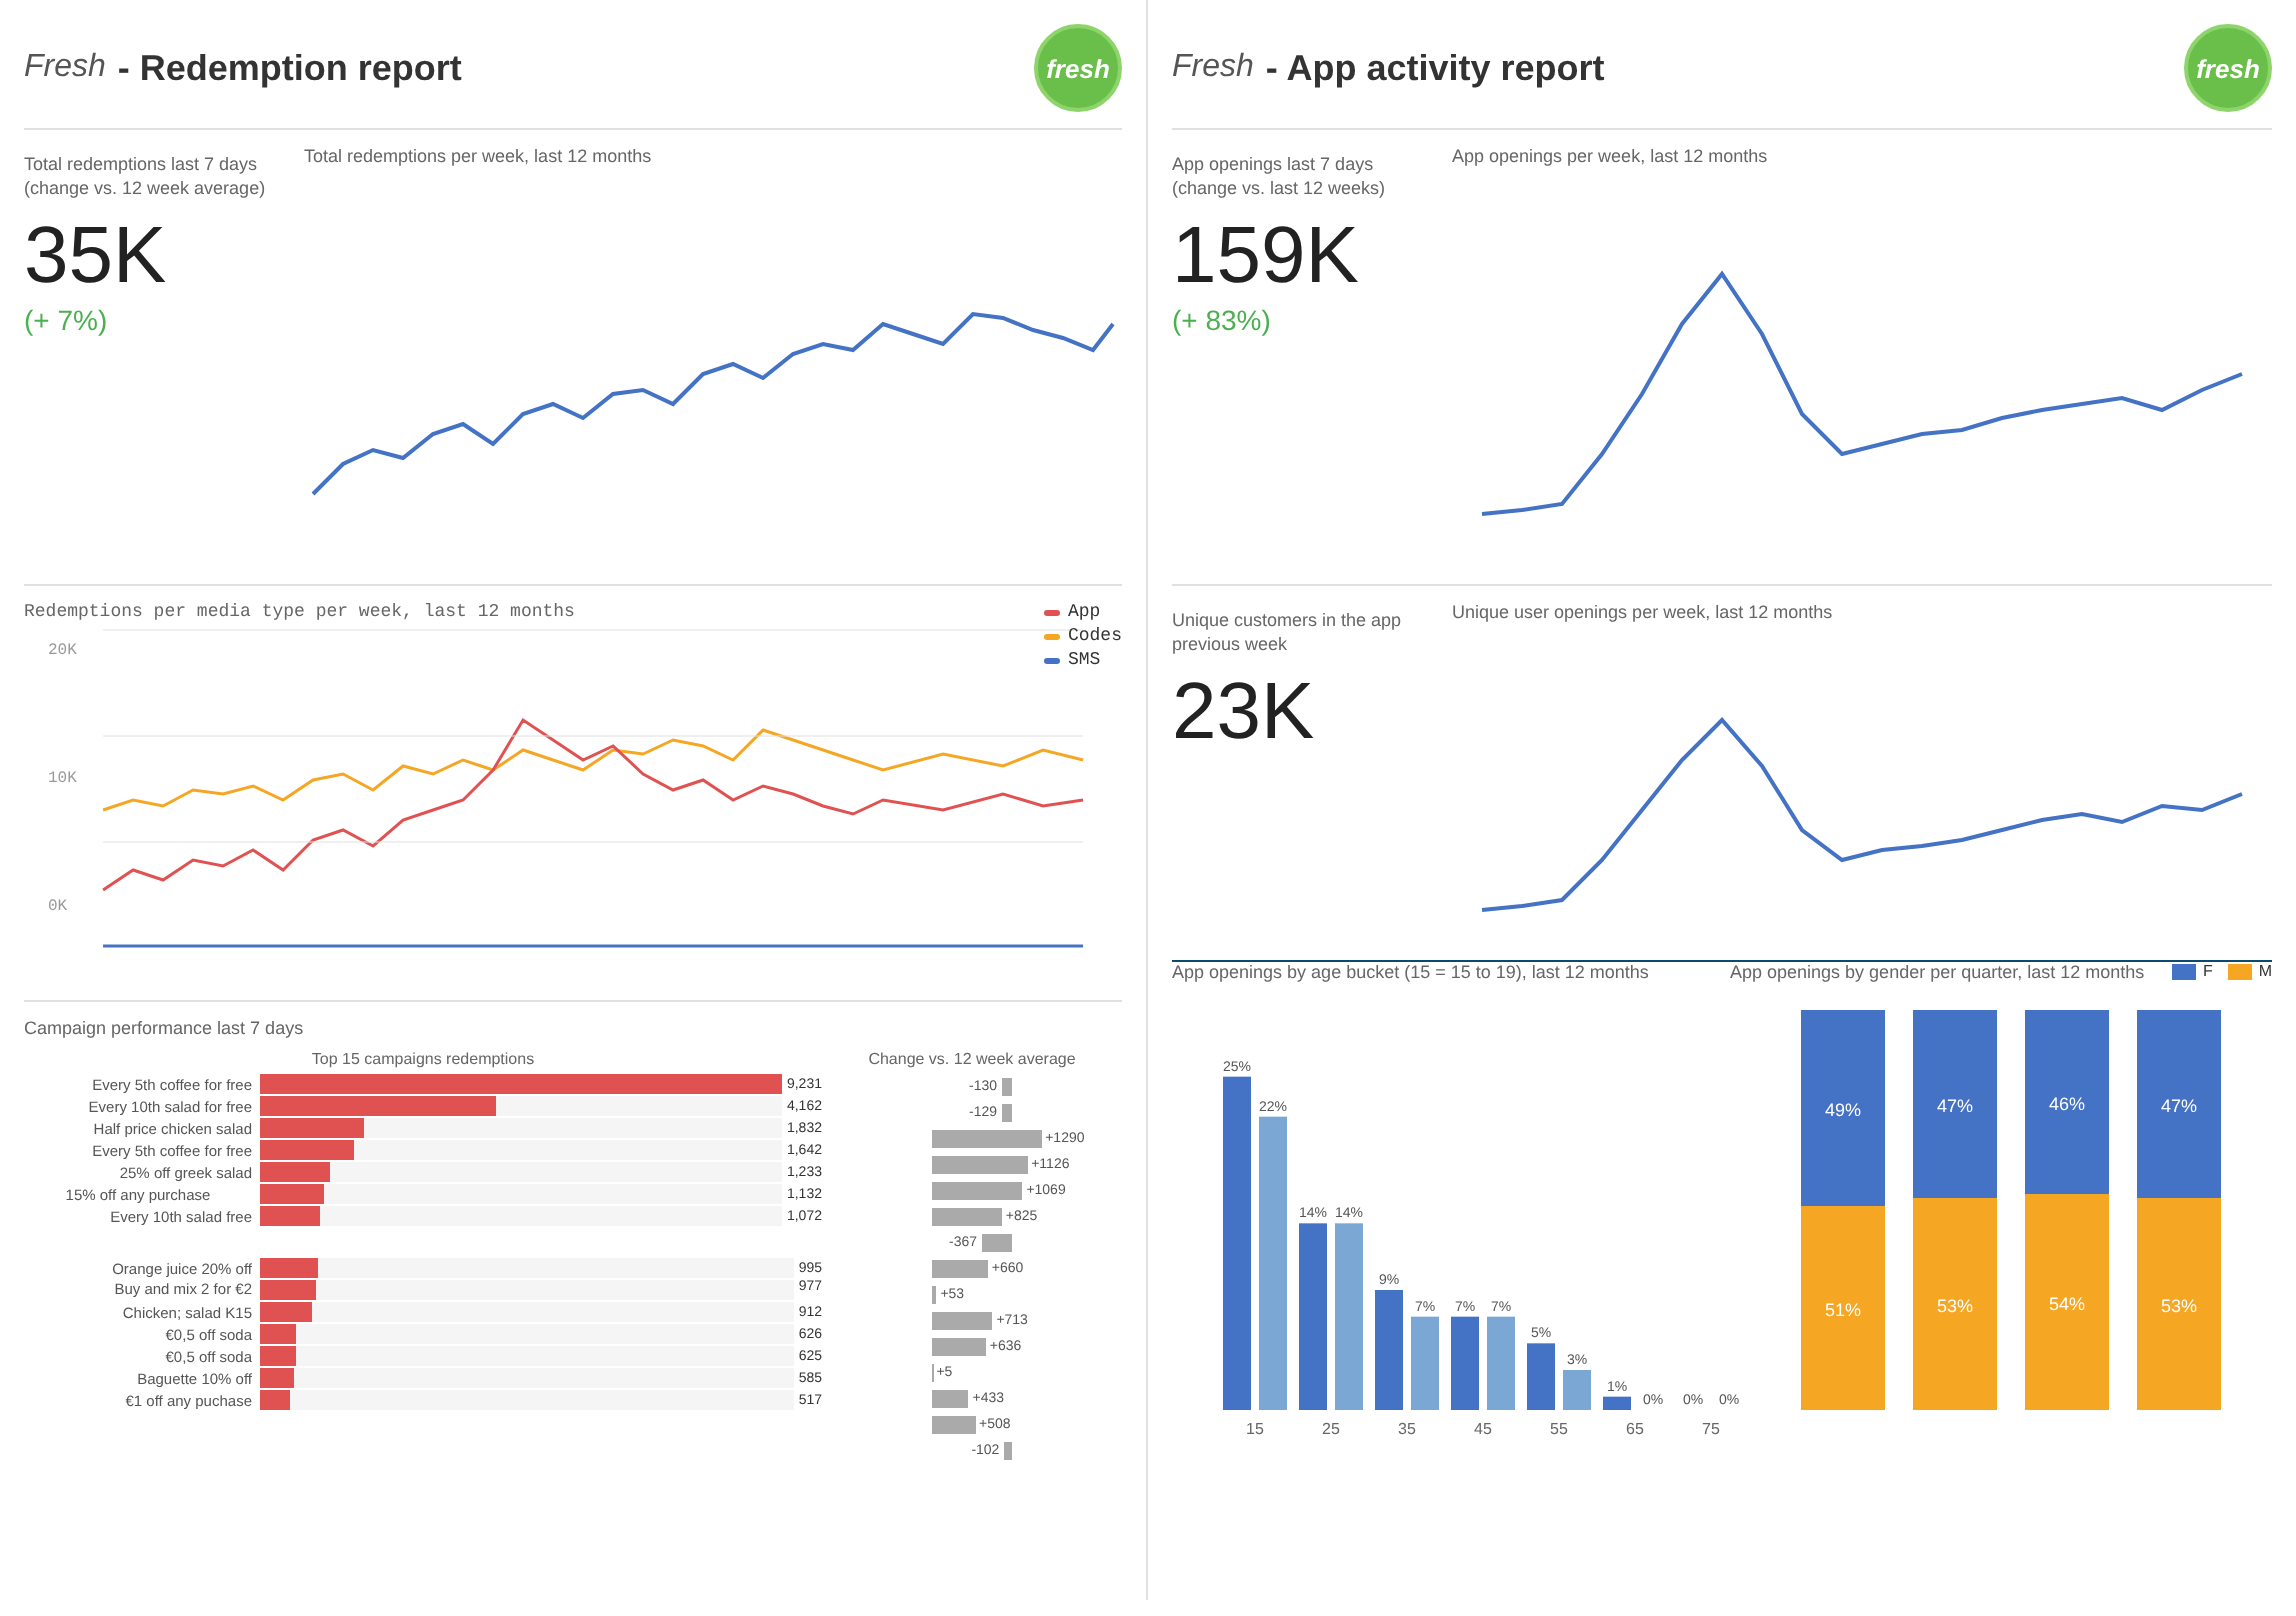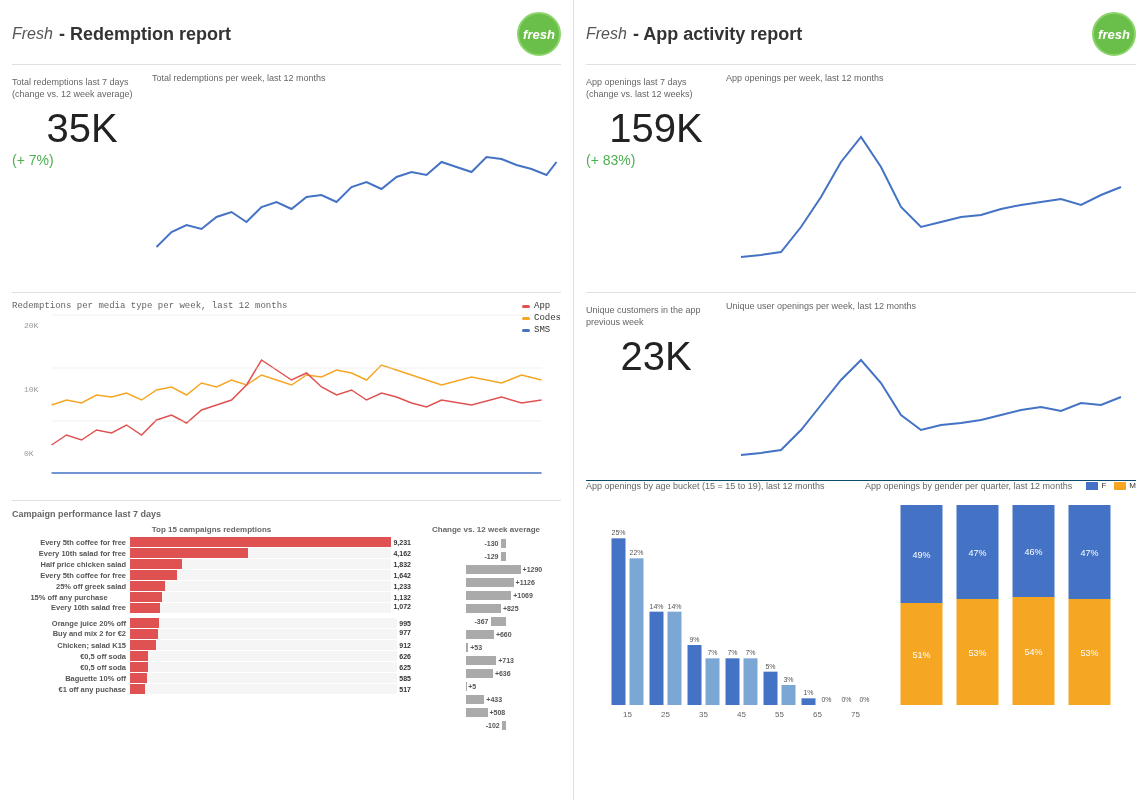--- a/index.html
+++ b/index.html
@@ -9,21 +9,21 @@
     .panel:last-child { border-right: none; }
     .panel-header { display: flex; align-items: center; justify-content: space-between; margin-bottom: 8px; border-bottom: 1px solid #e0e0e0; padding-bottom: 8px; }
     .brand { display: flex; align-items: center; gap: 6px; }
     .brand-name { font-size: 16px; color: #555; font-style: italic; }
     .brand-title { font-size: 18px; font-weight: bold; color: #333; }
     .logo { width: 44px; height: 44px; border-radius: 50%; background: #6abf4b; display: flex; align-items: center; justify-content: center; color: white; font-size: 13px; font-style: italic; font-weight: bold; border: 2px solid #8dd46b; }
     
     .top-section { display: flex; height: 220px; margin-bottom: 8px; border-bottom: 1px solid #e0e0e0; padding-bottom: 8px; }
     .metric-box { width: 140px; flex-shrink: 0; padding: 4px 0; }
     .metric-label { font-size: 9px; color: #666; line-height: 1.3; margin-bottom: 8px; }
-    .metric-value { font-size: 40px; font-weight: 300; color: #222; line-height: 1; text-align: center; }
+    .metric-value { font-size: 40px; font-weight: 300; color: #222; line-height: 1; }
     .metric-change { font-size: 14px; color: #4caf50; margin-top: 4px; }
     .chart-area { flex: 1; position: relative; }
     .chart-label { font-size: 9px; color: #666; margin-bottom: 4px; }
     
     .mid-section { height: 200px; margin-bottom: 8px; border-bottom: 1px solid #e0e0e0; padding-bottom: 8px; position: relative; font-family: Liberation Mono, monospace; }
     .mid-label { font-size: 9px; color: #666; margin-bottom: 4px; }
     .legend { position: absolute; top: 0; right: 0; display: flex; flex-direction: column; gap: 2px; }
     .legend-item { display: flex; align-items: center; gap: 4px; font-size: 9px; }
     .legend-dot { width: 8px; height: 3px; border-radius: 2px; }
     
@@ -103,21 +103,21 @@
 
         <polyline points="0,130 15,120 30,125 45,115 60,118 75,110 90,120 105,105 120,100 135,108 150,95 165,90 180,85 195,70 210,45 225,55 240,65 255,58 270,72 285,80 300,75 315,85 330,78 345,82 360,88 375,92 390,85 420,90 450,82 470,88 490,85" fill="none" stroke="#e05252" stroke-width="1.5"></polyline>
 
         <line x1="0" y1="0" x2="490" y2="0" stroke="#e0e0e0" stroke-width="0.5"></line>
         <line x1="0" y1="53" x2="490" y2="53" stroke="#e0e0e0" stroke-width="0.5"></line>
         <line x1="0" y1="106" x2="490" y2="106" stroke="#e0e0e0" stroke-width="0.5"></line>
       </svg>
     </div>
 
     <div class="bottom-section">
-      <div style="width:100%;font-weight:bold;">
+      <div style="width:100%;">
         <div class="campaign-label">Campaign performance last 7 days</div>
         <div style="display:flex; gap:0;">
           <div style="flex:1;">
             <div style="font-size:8px; color:#666; margin-bottom:3px; text-align:center;">Top 15 campaigns redemptions</div>
             <div id="campaign-rows">
                 <div style="display: flex; align-items: center; margin-bottom: 1px;">
                   <div style="width: 118px; text-align: right; padding-right: 4px; font-size: 7.5px; color: rgb(85, 85, 85); white-space: nowrap; overflow: hidden; text-overflow: ellipsis;">Every 5th coffee for free</div>
                   <div style="flex: 1 1 0%; position: relative; height: 10px; background: rgb(245, 245, 245);">
                     <div style="height: 10px; background: rgb(224, 82, 82); width: 100%;"></div>
                   </div>
@@ -151,21 +151,21 @@
                   </div>
                   <div style="font-size: 7px; color: rgb(51, 51, 51); margin-left: 2px; white-space: nowrap;">1,233</div>
                 </div>
                 <div style="display: flex; align-items: center; margin-bottom: 1px;">
                   <div style="width: 118px; text-align: center; padding-right: 4px; font-size: 7.5px; color: rgb(85, 85, 85); white-space: nowrap; overflow: hidden; text-overflow: ellipsis;">15% off any purchase</div>
                   <div style="flex: 1 1 0%; position: relative; height: 10px; background: rgb(245, 245, 245);">
                     <div style="height: 10px; background: rgb(224, 82, 82); width: 12.3%;"></div>
                   </div>
                   <div style="font-size: 7px; color: rgb(51, 51, 51); margin-left: 2px; white-space: nowrap;">1,132</div>
                 </div>
-                <div style="display: flex; align-items: flex-start; margin-bottom: 5px;">
+                <div style="display: flex; align-items: center; margin-bottom: 16px;">
                   <div style="width: 118px; text-align: right; padding-right: 4px; font-size: 7.5px; color: rgb(85, 85, 85); white-space: nowrap; overflow: hidden; text-overflow: ellipsis;">Every 10th salad free</div>
                   <div style="flex: 1 1 0%; position: relative; height: 10px; background: rgb(245, 245, 245);">
                     <div style="height: 10px; background: rgb(224, 82, 82); width: 11.6%;"></div>
                   </div>
                   <div style="font-size: 7px; color: rgb(51, 51, 51); margin-left: 2px; white-space: nowrap;">1,072</div>
                 </div>
                 <div style="display: flex; align-items: center; margin-bottom: 1px;">
                   <div style="width: 118px; text-align: right; padding-right: 4px; font-size: 7.5px; color: rgb(85, 85, 85); white-space: nowrap; overflow: hidden; text-overflow: ellipsis;">Orange juice 20% off</div>
                   <div style="flex: 1 1 0%; position: relative; height: 10px; background: rgb(245, 245, 245);">
                     <div style="height: 10px; background: rgb(224, 82, 82); width: 10.8%;"></div>

